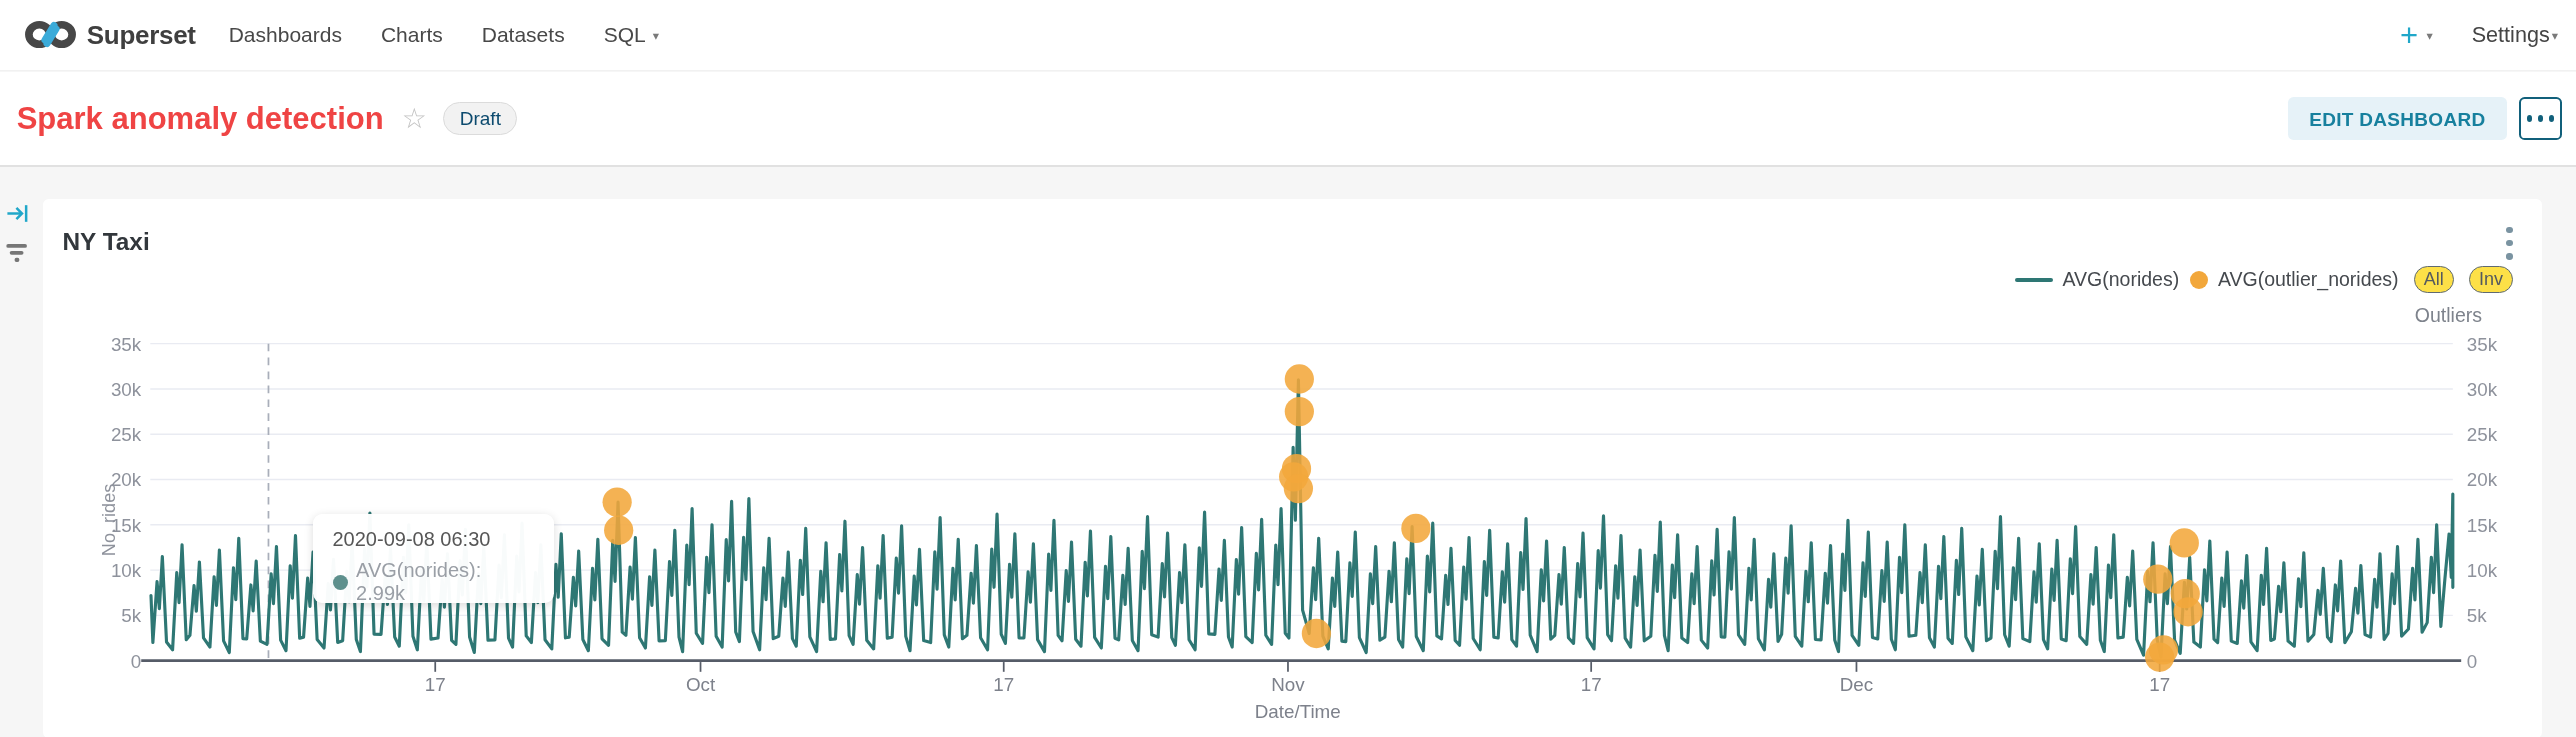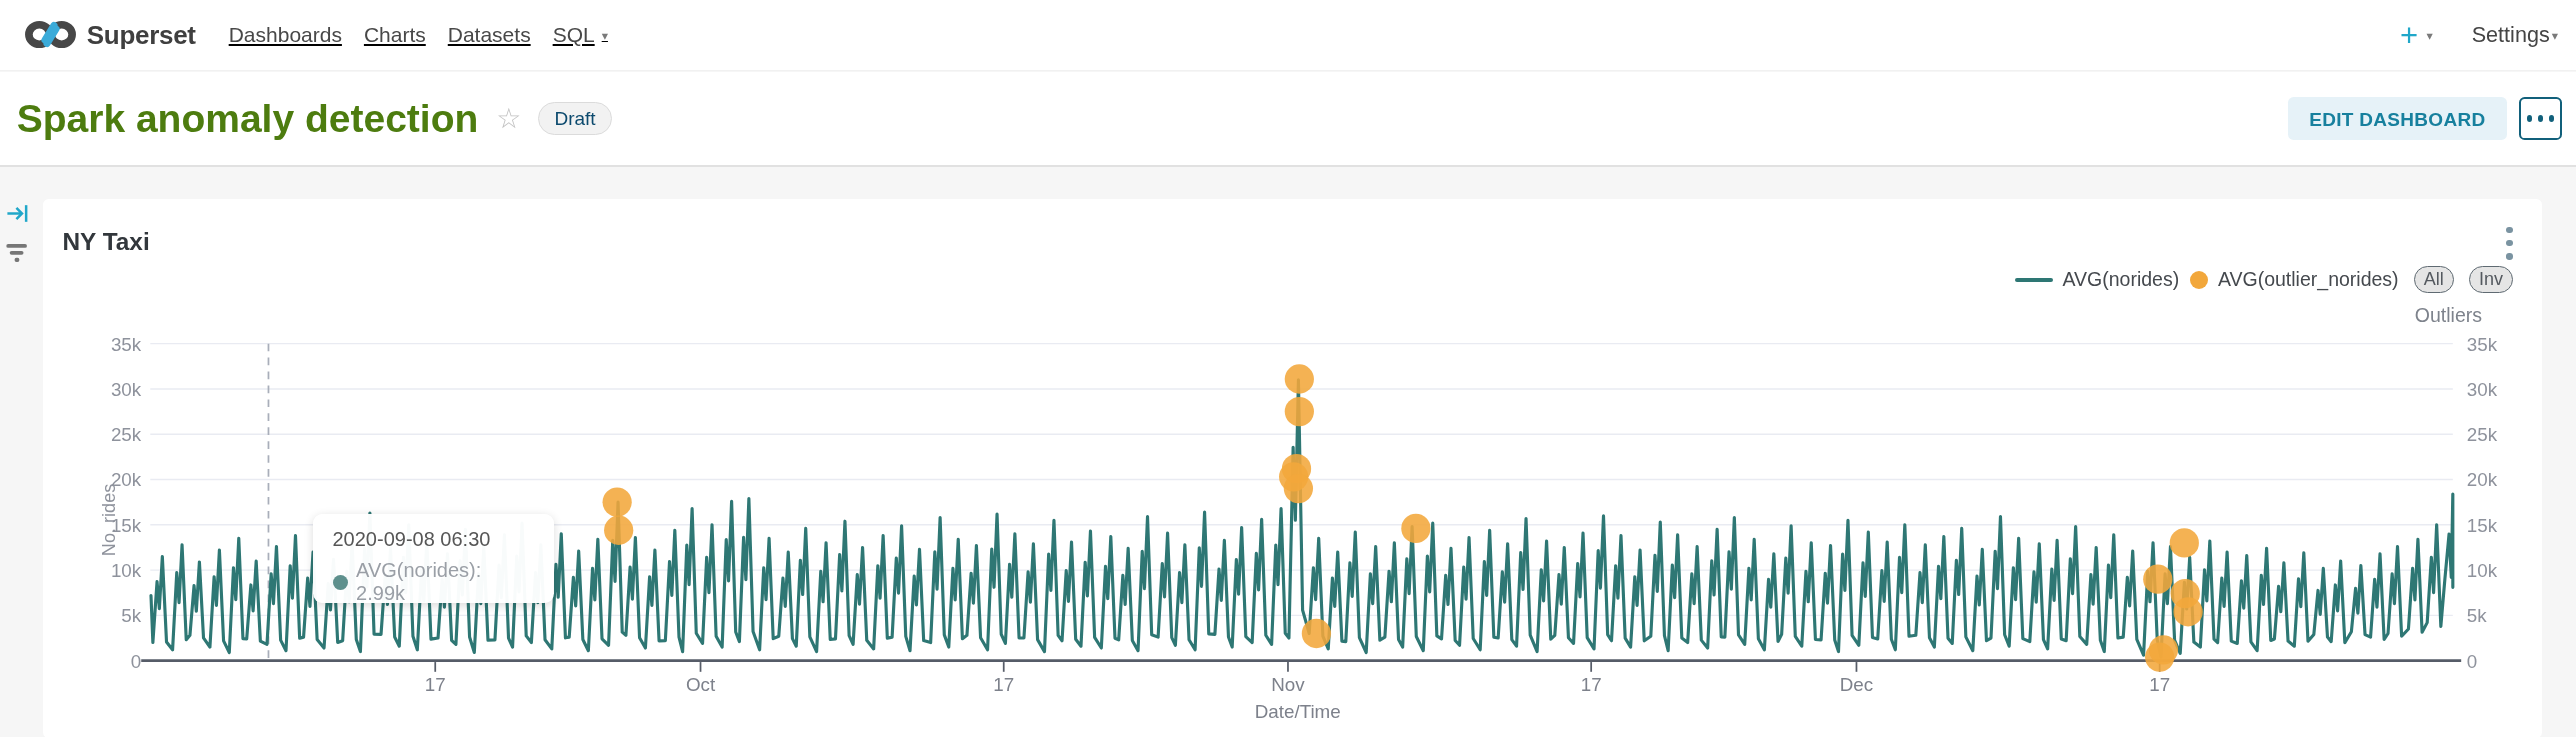--- a/index.html
+++ b/index.html
@@ -2,31 +2,31 @@
 <html style="font-size:11px"><head>
 <meta charset="utf-8">
 <style>
   html,body{margin:0;padding:0;width:2576px;height:738px;overflow:hidden;background:#F6F6F6;
             font-family:"Liberation Sans",sans-serif;-webkit-font-smoothing:antialiased;}
   
   .navbar{position:absolute;top:0;left:0;width:2576px;height:70px;background:#fff;
           border-bottom:1.4px solid #F1F1F1;display:flex;align-items:center;z-index:30;}
   .brand{display:flex;align-items:center;margin-left:24px;}
   .brand-name{font-size:26px;font-weight:800;color:#3F3F3F;letter-spacing:-0.3px;margin-left:9.8px;}
-  .nav-items{display:flex;align-items:center;gap:22px;margin-left:33px;text-decoration:underline;}
+  .nav-items{display:flex;align-items:center;gap:39px;margin-left:33px;}
   .nav-item{font-size:21px;color:#484848;cursor:pointer;display:flex;align-items:center;gap:7px;}
   .caret{font-size:12.5px;color:#7A7A7A;}
   .nav-right{margin-left:auto;display:flex;align-items:center;margin-right:18px;gap:39px;}
   .plus-group{display:flex;align-items:center;gap:8.4px;cursor:pointer;}
   .plus-glyph{font-size:31px;color:#20A7C9;font-weight:400;line-height:1;}
   .settings-group{display:flex;align-items:center;gap:2px;font-size:21.6px;color:#454545;cursor:pointer;}
   
   .page-header{position:absolute;top:72px;left:0;width:2576px;height:93px;background:#fff;
                border-bottom:2.1px solid #E1E1E1;display:flex;align-items:center;z-index:20;}
-  .dash-title{font-size:39px;font-weight:700;color:#4d7c0f;margin-left:16.7px;}
+  .dash-title{font-size:31px;font-weight:700;color:#ef4444;margin-left:16.7px;}
   .fav-star{font-size:28px;color:#C2C2C2;margin-left:18px;}
   .draft-pill{margin-left:16.7px;font-size:19px;color:#0c4a6e;background:#F2F2F2;border:1.4px solid #DBDBDB;
               border-radius:18px;padding:4.2px 15.3px;}
   .header-right{margin-left:auto;display:flex;align-items:center;gap:12.5px;margin-right:14px;}
   .edit-btn{background:#E6F2F8;color:#17809E;border:none;border-radius:5.6px;height:43px;padding:12px 21px;
             font-size:19px;font-weight:700;letter-spacing:0.3px;font-family:inherit;cursor:pointer;}
   .kebab-btn{width:43px;height:43px;background:#fff;border:2.1px solid #11607B;border-radius:5.6px;
              display:flex;align-items:center;justify-content:center;gap:5.6px;cursor:pointer;}
   .kebab-btn i{width:6.3px;height:6.3px;border-radius:50%;background:#11607B;display:block;}
   
@@ -37,21 +37,21 @@
               border-radius:5.6px;overflow:hidden;}
   .chart-title{position:absolute;left:19.5px;top:29px;font-size:24.4px;font-weight:600;color:#32373C;}
   .chart-kebab{position:absolute;right:26.5px;top:25px;display:flex;flex-direction:column;gap:7px;cursor:pointer;padding:2.8px;}
   .chart-kebab i{width:6.3px;height:6.3px;border-radius:50%;background:#7A93A1;display:block;}
   .legend-row{position:absolute;top:67px;right:29px;display:flex;align-items:center;gap:11px;}
   .legend-item{display:flex;align-items:center;gap:9.8px;cursor:pointer;}
   .legend-line{width:38px;height:4.2px;border-radius:2.1px;}
   .legend-dot{width:18px;height:18px;border-radius:50%;}
   .legend-label{font-size:19.5px;color:#45494E;}
   .mini-pill{font-size:18px;color:#54595F;border:1.7px solid #5F6A72;border-radius:14px;
-             background:#e5e5e5;padding:2.1px 9px;margin-left:4.2px;cursor:pointer;font-family:inherit;}
+             background:#fde047;padding:2.1px 9px;margin-left:4.2px;cursor:pointer;font-family:inherit;}
   .outliers-label{position:absolute;top:105px;right:60px;font-size:19.5px;color:#7E838C;}
   #chart-svg{position:absolute;left:0;top:98px;}
   #chart-svg text{font-family:"Liberation Sans",sans-serif;}
   
   .chart-tooltip{position:absolute;left:270px;top:315px;width:241px;height:89px;background:rgba(255,255,255,0.97);
                  border-radius:9.8px;box-shadow:0 2.1px 9.8px rgba(0,0,0,0.14);z-index:10;padding:14px 19.5px;box-sizing:border-box;}
   .tt-date{font-size:20px;color:#565656;}
   .tt-row{display:flex;align-items:center;gap:8.4px;margin-top:8.4px;}
   .tt-dot{width:15.3px;height:15.3px;border-radius:50%;background:#5E908D;}
   .tt-val{font-size:20px;color:#9A9FA6;}

